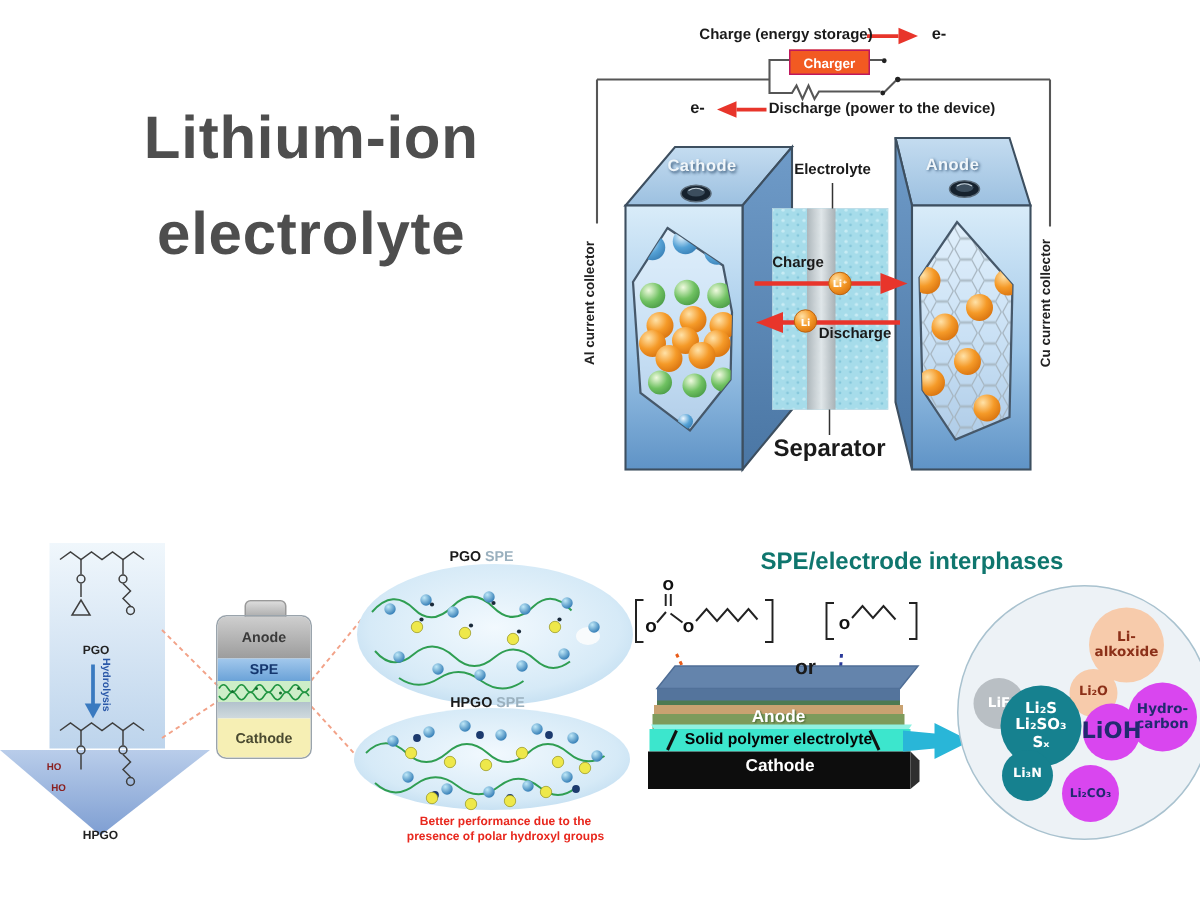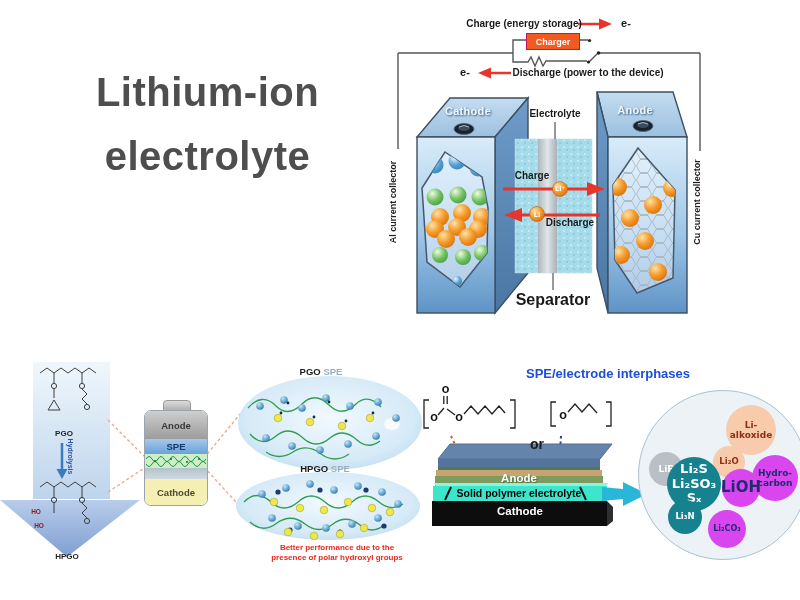--- a/index.html
+++ b/index.html
@@ -40,21 +40,21 @@
   
   #dash-links{left:100px;top:390px;width:160px;height:140px;}
   
   #spe-ellipses{left:230px;top:360px;width:200px;height:210px;}
   .ell-label{position:absolute;transform:translateX(-50%);font-size:9.5px;font-weight:bold;white-space:nowrap;}
   .ell-label .strong{color:#1a1a1a;}
   .ell-label .light{color:#9ab0be;}
   .caption{position:absolute;transform:translateX(-50%);font-size:8px;font-weight:bold;color:#e8281e;white-space:nowrap;}
   
   #interphases{left:415px;top:360px;width:240px;height:180px;}
-  #iph-title{left:193px;top:6px;font-size:13px;color:#1d4ed8;}
+  #iph-title{left:193px;top:6px;font-size:16px;color:#0f766e;}
   #or-label{left:122px;top:60px;font-size:14px;margin-top:16px;}
   .stack-label-anode{left:104px;top:112px;font-size:11.5px;color:#fff;text-shadow:1px 1px 1px #55743d;}
   .stack-label-spe{left:104px;top:127px;font-size:10.5px;color:#050505;}
   .stack-label-cathode{left:105px;top:145px;font-size:11.5px;color:#fff;}
   .atom{font:bold 9px "DejaVu Sans",sans-serif;fill:#111;text-anchor:middle;}
   
   #bubbles{left:630px;top:382px;width:175px;height:190px;}
   #outer-circle{position:absolute;left:8px;top:8px;width:168px;height:168px;border-radius:50%;
                 background:#edf2f6;border:1.5px solid #a9c2cf;}
   .bubble{position:absolute;border-radius:50%;display:flex;align-items:center;justify-content:center;
@@ -468,21 +468,21 @@
   <div class="clabel stack-label-spe">Solid polymer electrolyte</div>
   <div class="clabel stack-label-cathode">Cathode</div>
 </div>
 
 <div class="abs" id="bubbles">
   <div id="outer-circle"></div>
   <div class="bubble b-peach" style="left:96px;top:23px;width:50px;height:50px;font-size:9px;">Li-
 alkoxide</div>
   <div class="bubble b-peach" style="left:83px;top:64px;width:32px;height:32px;font-size:8.5px;">Li₂O</div>
   <div class="bubble b-gray" style="left:19px;top:70px;width:34px;height:34px;font-size:9px;">LiF</div>
-  <div class="bubble b-teal" style="left:37px;top:75px;width:54px;height:54px;font-size:13px;">Li₂S
+  <div class="bubble b-teal" style="left:37px;top:75px;width:54px;height:54px;font-size:10px;">Li₂S
 Li₂SO₃
 Sₓ</div>
   <div class="bubble b-teal" style="left:38px;top:118px;width:34px;height:34px;font-size:8.5px;text-align:right;">Li₃N</div>
   <div class="bubble b-purple" style="left:122px;top:73px;width:46px;height:46px;font-size:9px;">Hydro-
 carbon</div>
   <div class="bubble b-purple" style="left:92px;top:87px;width:38px;height:38px;font-size:15px;">LiOH</div>
   <div class="bubble b-purple" style="left:78px;top:128px;width:38px;height:38px;font-size:8px;">Li₂CO₃</div>
 </div>
 
 </body></html>

